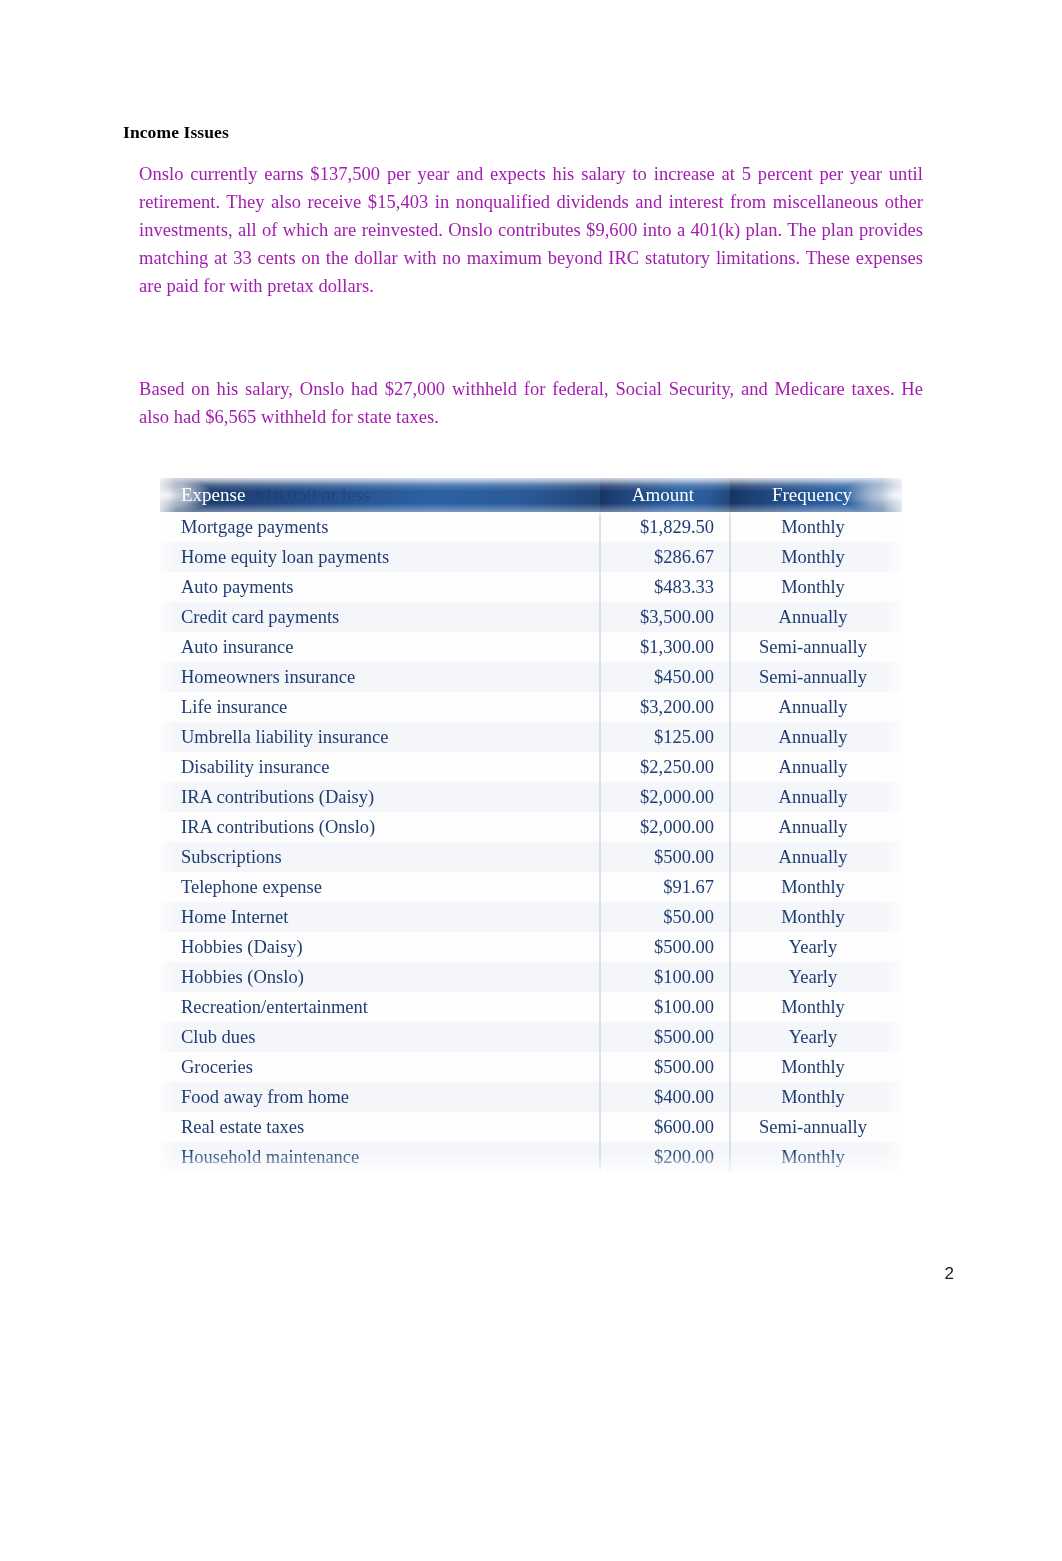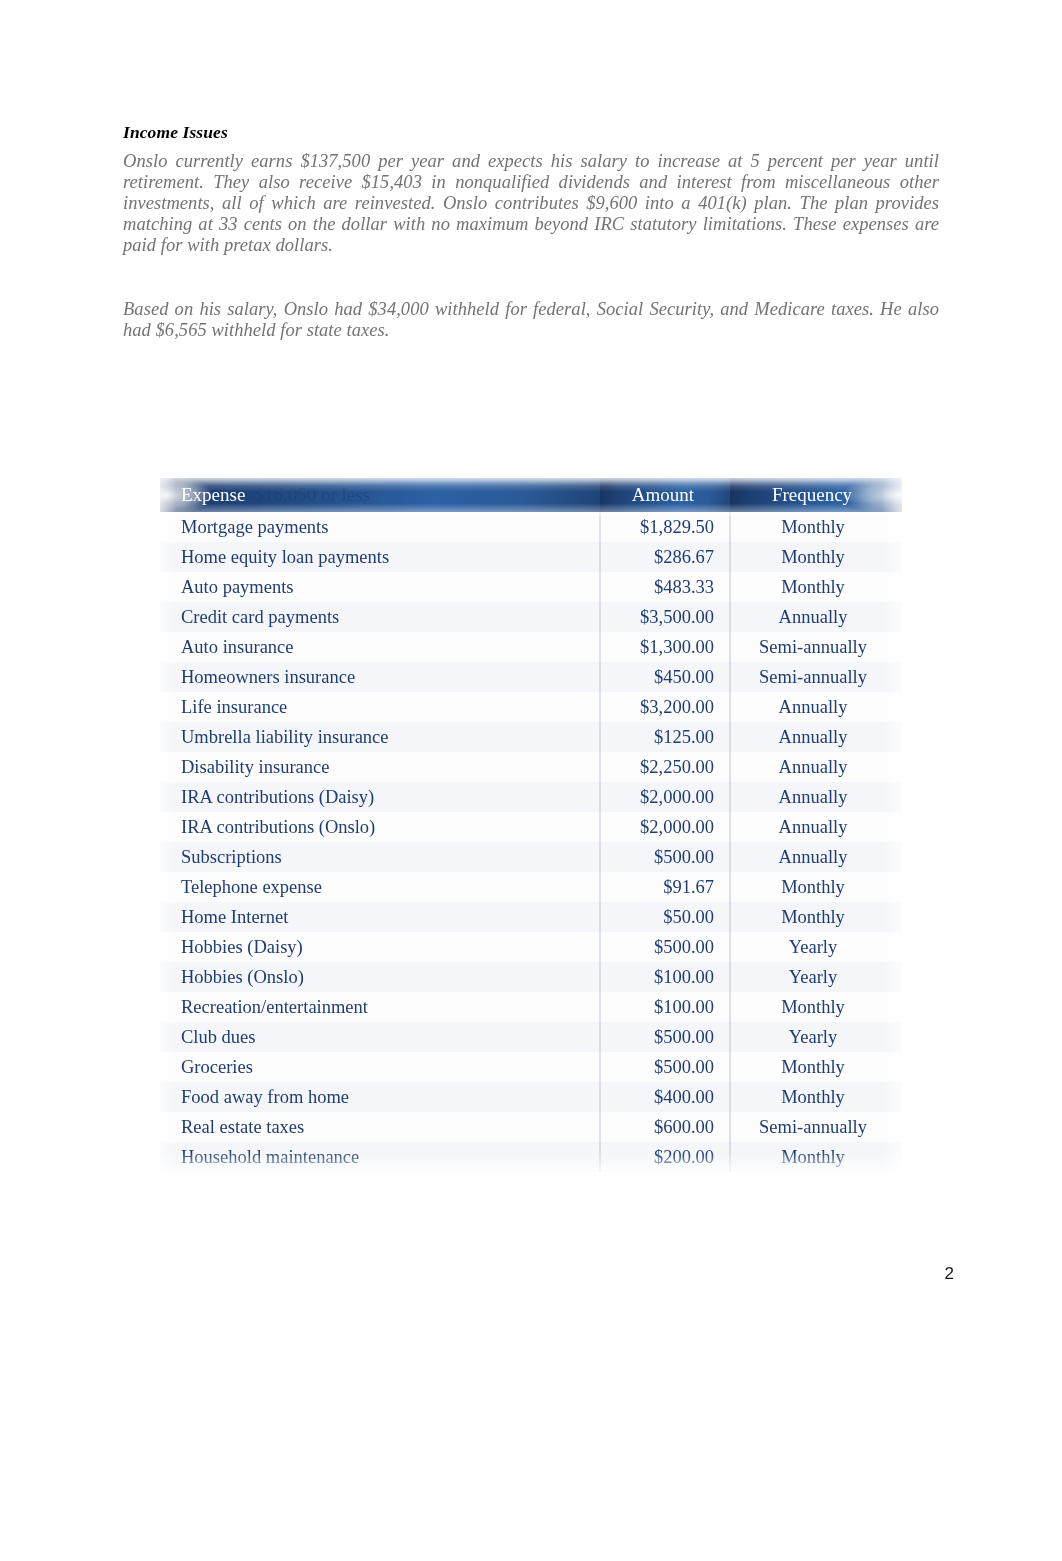--- a/index.html
+++ b/index.html
@@ -19,39 +19,38 @@
     position: absolute;
     inset: 0;
     background: #ffffff;
   }
 
   .content {
     position: absolute;
     left: 123px;
     top: 122px;
     width: 816px;
-    font-style: italic;
   }
 
   .section-heading {
     font-size: 17.5px;
     line-height: 1.25;
     color: #000000;
     margin: 0 0 7px 0;
     text-align: left;
     letter-spacing: 0.1px;
   }
 
   .body-para {
     font-size: 18.5px;
-    line-height: 21px;
-    color: #737373;
+    line-height: 28px;
+    color: #a21caf;
     text-align: justify;
     text-justify: inter-word;
-    margin: 0;
+    margin: 16px;
     letter-spacing: 0.05px;
   }
 
   .gap-between-sections {
     height: 43px;
   }
 
   
   .table-wrap {
     position: absolute;
@@ -195,21 +194,21 @@
 
   <div class="content">
 
     <h2 class="section-heading">Income Issues</h2>
 
     <p class="body-para">Onslo currently earns $137,500 per year and expects his salary to increase at 5 percent per year until retirement. They also receive $15,403 in nonqualified dividends and interest from miscellaneous other investments, all of which are reinvested. Onslo contributes $9,600 into a 401(k) plan. The plan provides matching at 33 cents on the dollar with no maximum beyond IRC statutory limitations. These expenses are paid for with pretax dollars.</p>
 
     <div class="gap-between-sections"></div>
 
 
-    <p class="body-para">Based on his salary, Onslo had $34,000 withheld for federal, Social Security, and Medicare taxes. He also had $6,565 withheld for state taxes.</p>
+    <p class="body-para">Based on his salary, Onslo had $27,000 withheld for federal, Social Security, and Medicare taxes. He also had $6,565 withheld for state taxes.</p>
 
   </div>
 
   <div class="table-wrap">
     <table class="expense-table">
       <colgroup>
         <col class="c-expense">
         <col class="c-amount">
         <col class="c-freq">
       </colgroup>

